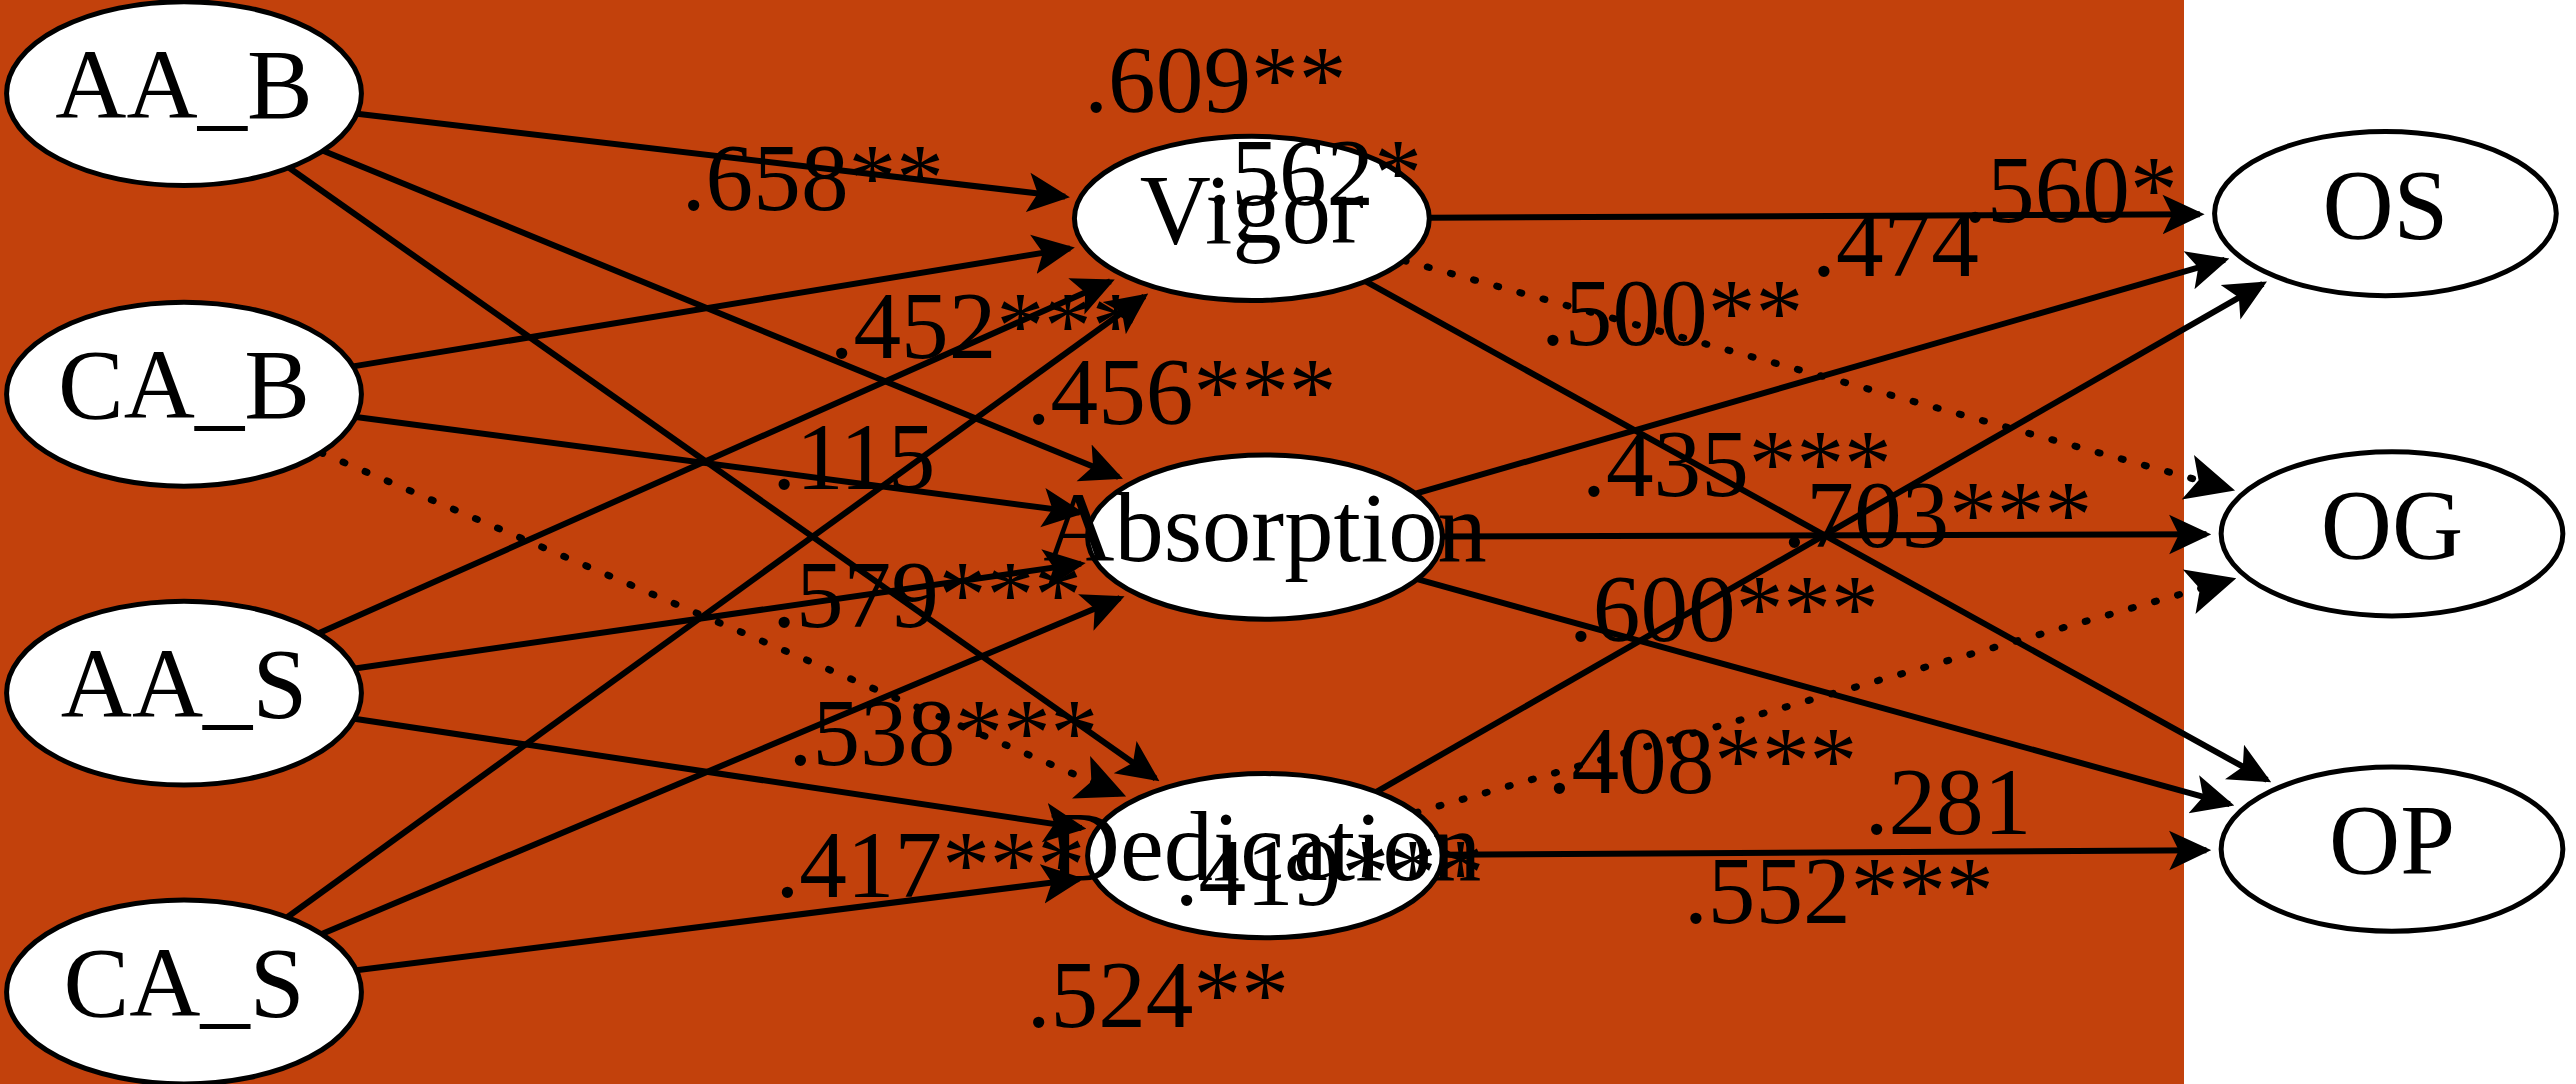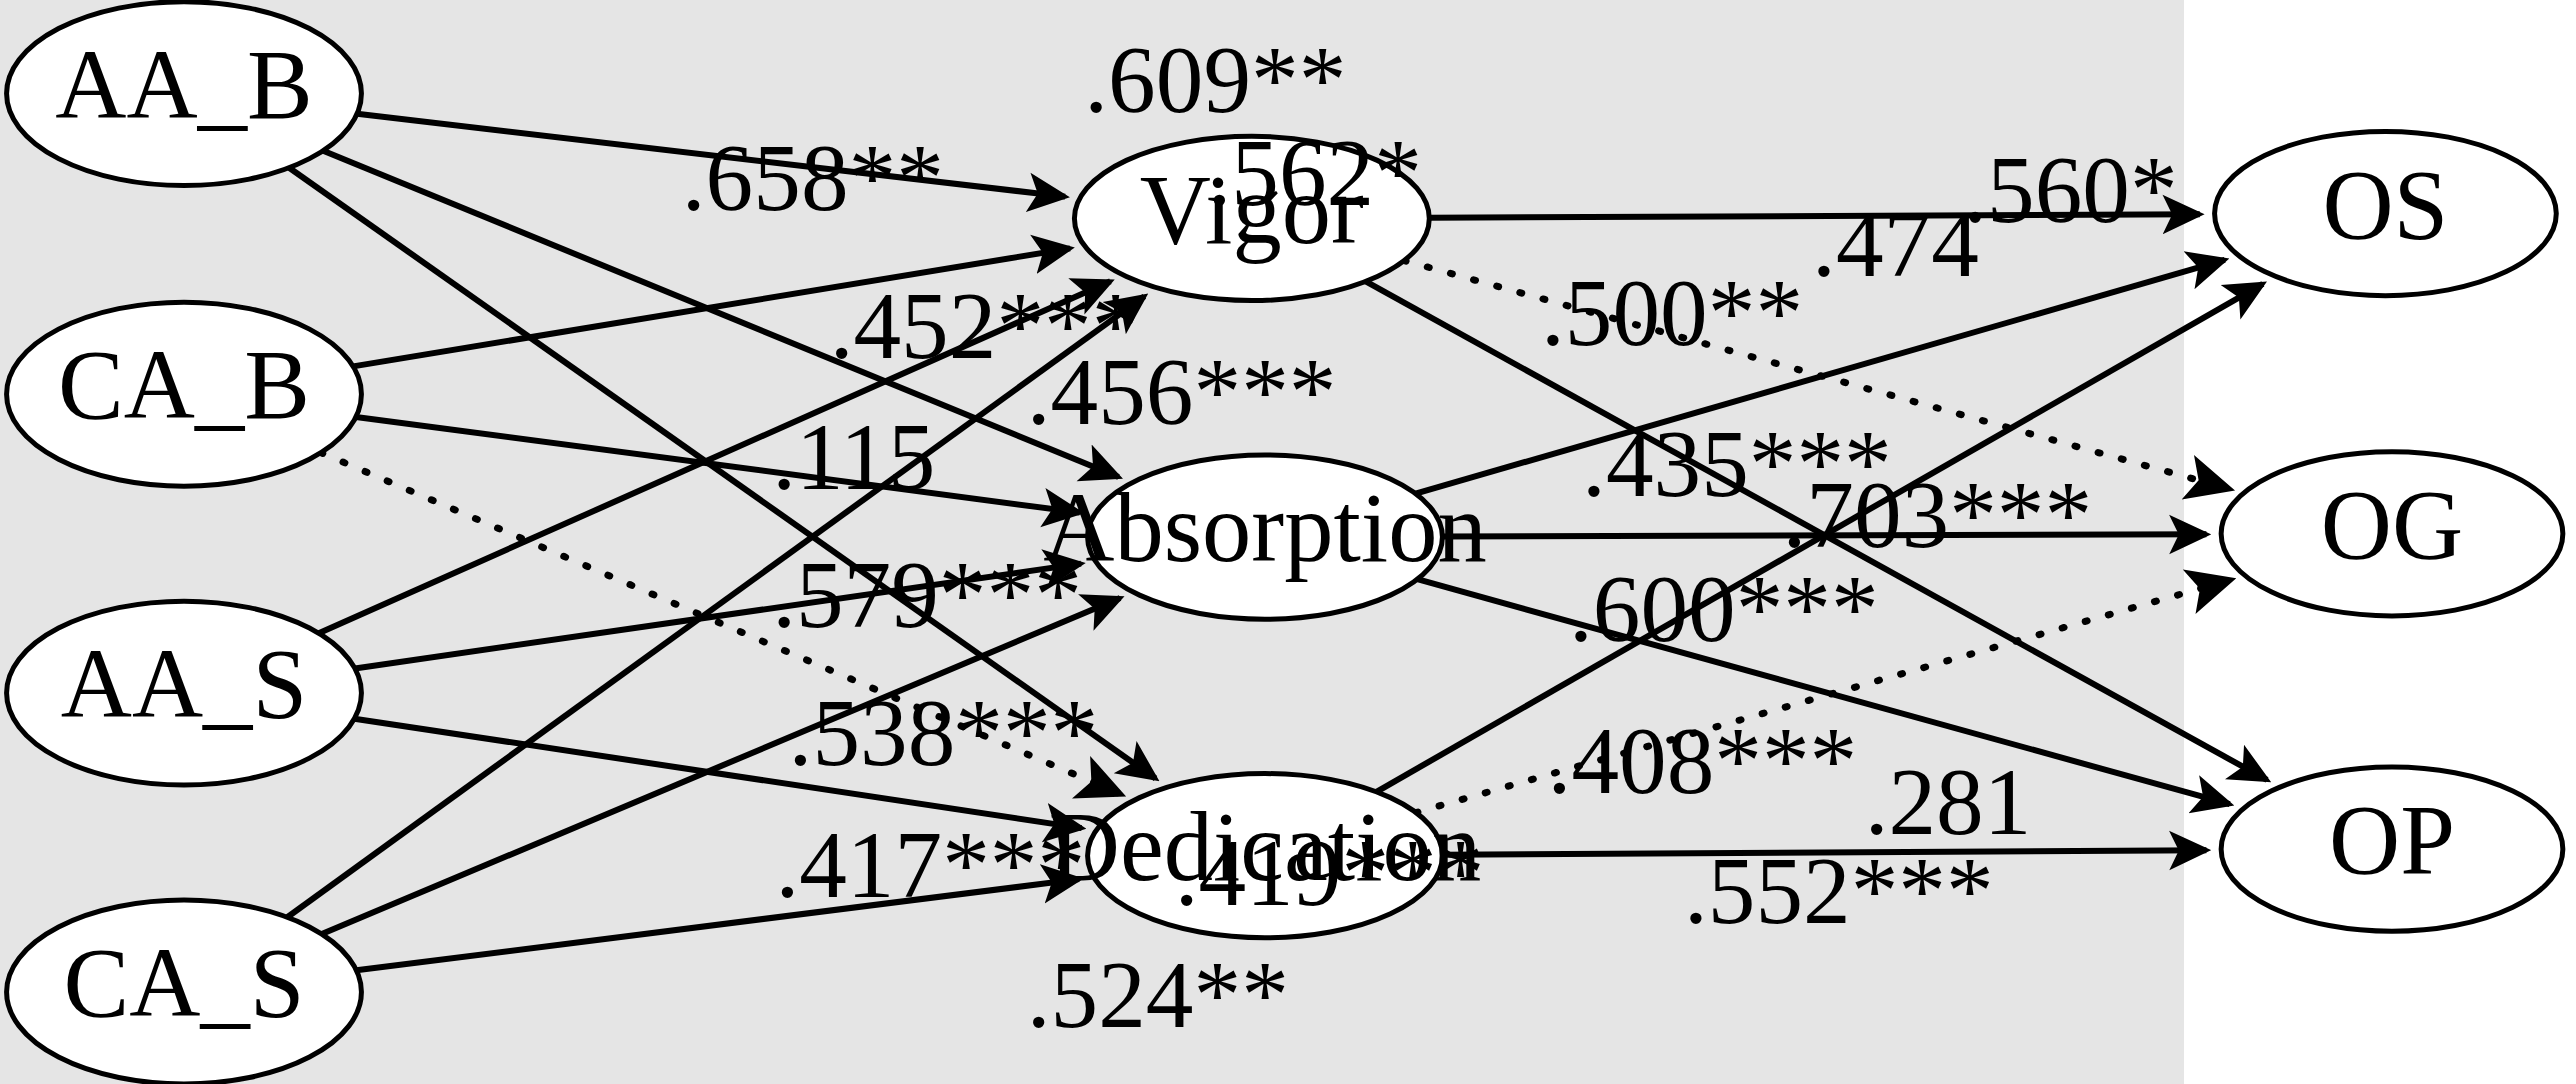--- a/index.html
+++ b/index.html
@@ -1,17 +1,17 @@
 <!DOCTYPE html>
 <html style="font-size:12px"><head>
 <meta charset="utf-8">
 <style>
   html,body{margin:0;padding:0;background:#ffffff;}
   body{width:2576px;height:1084px;overflow:hidden;font-family:"Liberation Serif", serif;}
-  #diagram-root{position:relative;width:2184px;height:1084px;background:#e5e5e5;}
+  #diagram-root{position:relative;width:2184px;height:1084px;background:#c2410c;}
   svg#path-svg{position:absolute;left:0;top:0;width:2576px;height:1084px;display:block;}
   .node-ellipse{fill:#ffffff;stroke:#000000;stroke-width:5;}
   .node-label{font-family:"Liberation Serif", serif;font-size:60px;fill:#000;text-anchor:middle;dominant-baseline:middle;}
   .edge-line{stroke:#000000;stroke-width:6;fill:none;}
   .edge-dotted{stroke:#000000;stroke-width:7;fill:none;stroke-dasharray:2 22;stroke-linecap:round;}
   .edge-label{font-family:"Liberation Serif", serif;font-size:58px;fill:#000;}
 </style>
 </head>
 <body>
 

